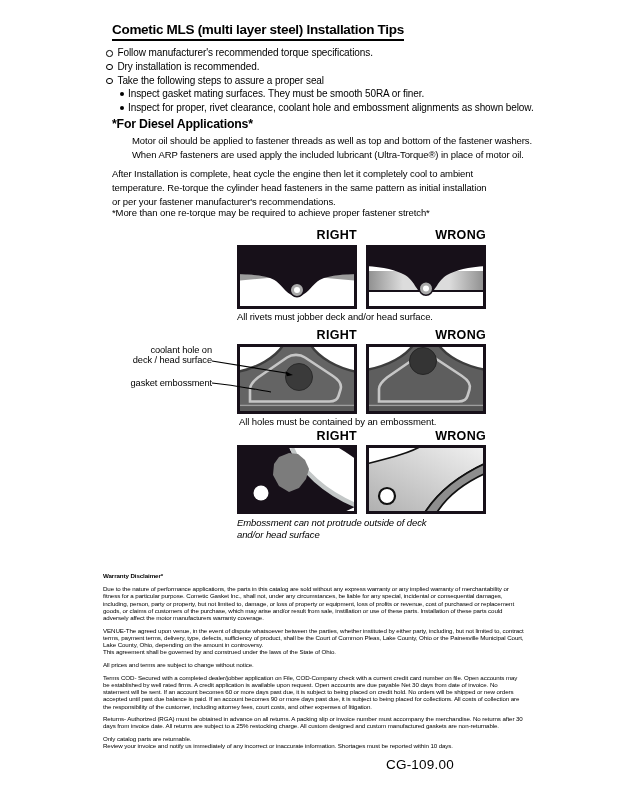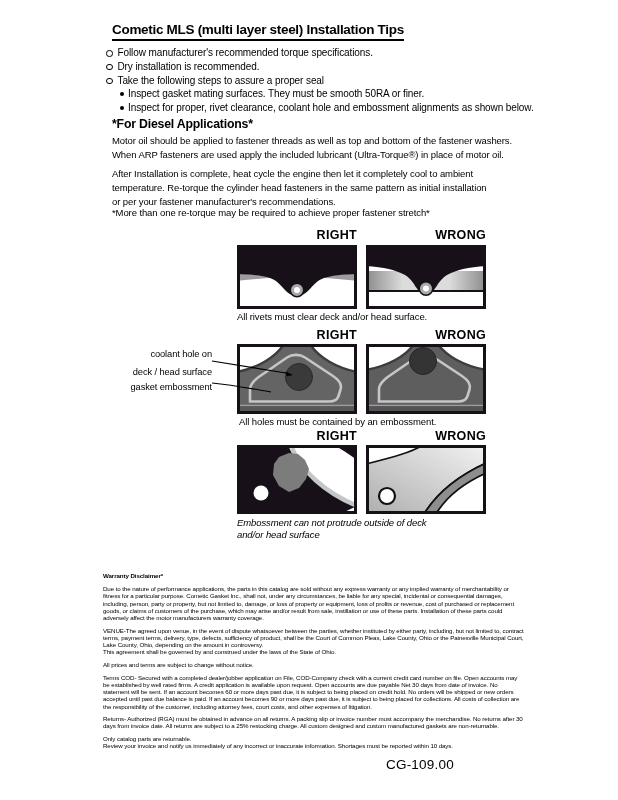--- a/index.html
+++ b/index.html
@@ -15,27 +15,27 @@
     border-bottom:2px solid #000;padding-bottom:2px;
   }
   .bullets{left:106px;top:46px;width:460px;font-size:10px;line-height:13.8px;text-align:center;}
   .brow{display:flex;align-items:flex-start;}
   .bmark{flex:0 0 auto;width:4.5px;height:4.5px;border:1px solid #000;border-radius:50%;
     margin:4px 5px 0 0;}
   .brow.sub{margin-left:14px;}
   .bmark.solid{width:4px;height:4px;background:#000;border:none;margin-top:4.6px;margin-right:4px;}
   .h2{left:112px;top:117px;font-size:12.3px;font-weight:bold;letter-spacing:-0.2px;}
   .para{left:112px;width:420px;font-size:9.5px;line-height:14.2px;white-space:pre-line;}
-  .p1{top:134px;}
+  .p1{top:134px;margin-left:20px;}
   .p2{top:167px;}
   .note{top:206px;}
   .dg-head{width:120px;text-align:right;font-size:12.5px;font-weight:bold;letter-spacing:0.3px;}
   .dg-img{width:120px;display:block;}
   .caption{font-size:9.5px;line-height:11.5px;white-space:pre-line;}
-  .lblblock{left:95px;width:117px;text-align:right;font-size:9.3px;line-height:18px;white-space:pre-line;}
+  .lblblock{left:95px;width:117px;text-align:right;font-size:9.3px;line-height:10px;white-space:pre-line;}
   .warranty{left:103px;top:572px;width:421px;font-size:6.2px;line-height:7.2px;}
   .warranty p{margin:0 0 5.5px 0;}
   .warranty p.nogap{margin-bottom:0;}
   .warranty .whead{font-weight:bold;margin-bottom:6px;}
   .footer-code{left:386px;top:757px;font-size:13.5px;letter-spacing:0.2px;}
   svg{display:block;}
 </style>
 </head>
 <body>
 
@@ -100,21 +100,21 @@
       </defs>
       <rect x="0" y="0" width="120" height="64" fill="#ffffff"></rect>
       <rect x="2" y="26" width="116" height="20" fill="url(#g1)"></rect>
       <path d="M0,0 H120 V21 C102,22 90,25 81,30 C70,36.5 70,49 60,49 C50,49 50,36.5 39,30 C30,25 18,22 0,21 Z" fill="#171019"></path>
       <line x1="2" y1="46" x2="118" y2="46" stroke="#171019" stroke-width="2"></line>
       <circle cx="60" cy="43.5" r="6.8" fill="#a9a9a9" stroke="#171019" stroke-width="1.6"></circle>
       <circle cx="60" cy="43.5" r="3" fill="#ffffff"></circle>
       <rect x="1.5" y="1.5" width="117" height="61" fill="none" stroke="#171019" stroke-width="3"></rect>
     </svg>
   </div>
-  <div class="abs caption" style="left:237px;top:311px;">All rivets must clear deck and/or head surface.</div>
+  <div class="abs caption" style="left:237px;top:311px;">All rivets must jobber deck and/or head surface.</div>
 
   <div class="abs dg-head" style="left:237px;top:328px;">RIGHT</div>
   <div class="abs dg-head" style="left:366px;top:328px;">WRONG</div>
 
   <div class="abs lblblock" style="top:345px;">coolant hole on
 deck / head surface</div>
   <div class="abs lblblock" style="top:378px;">gasket embossment</div>
 
   <div class="abs" style="left:237px;top:344px;">
     <svg class="dg-img" width="120" height="70" viewBox="0 0 120 70">

